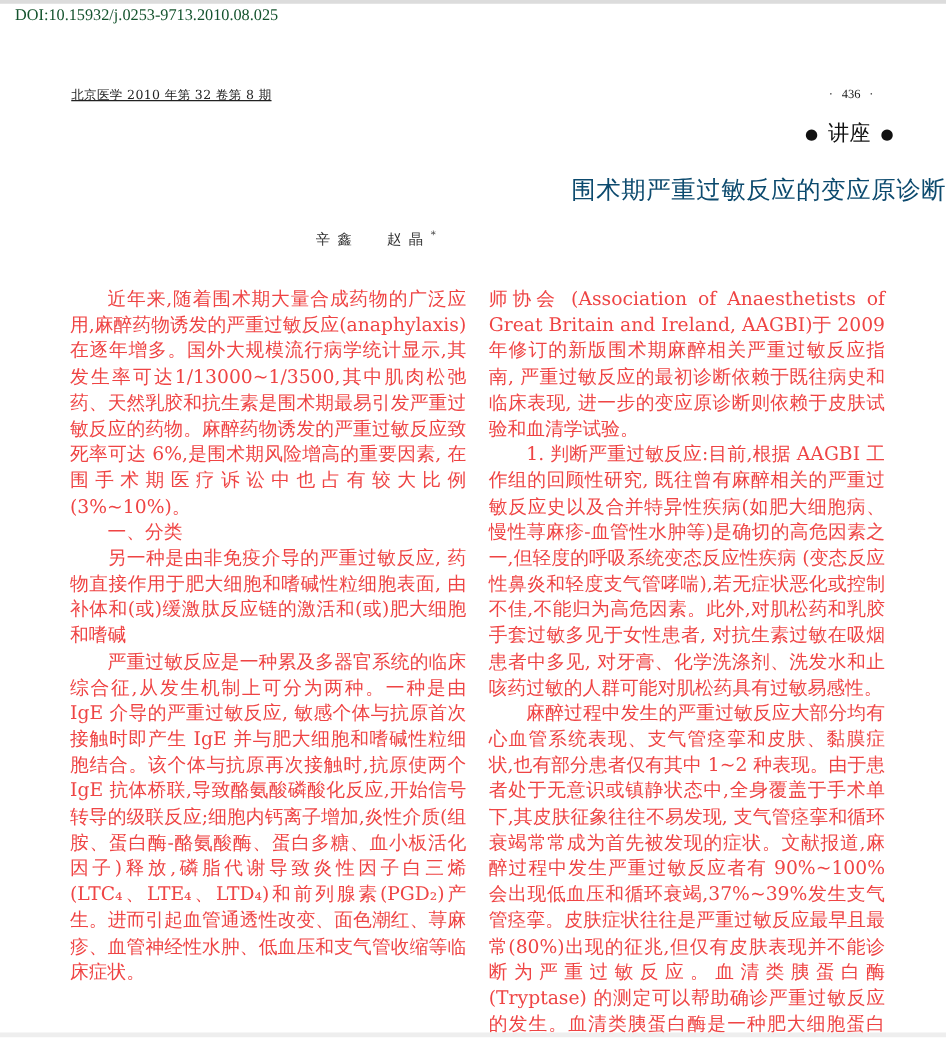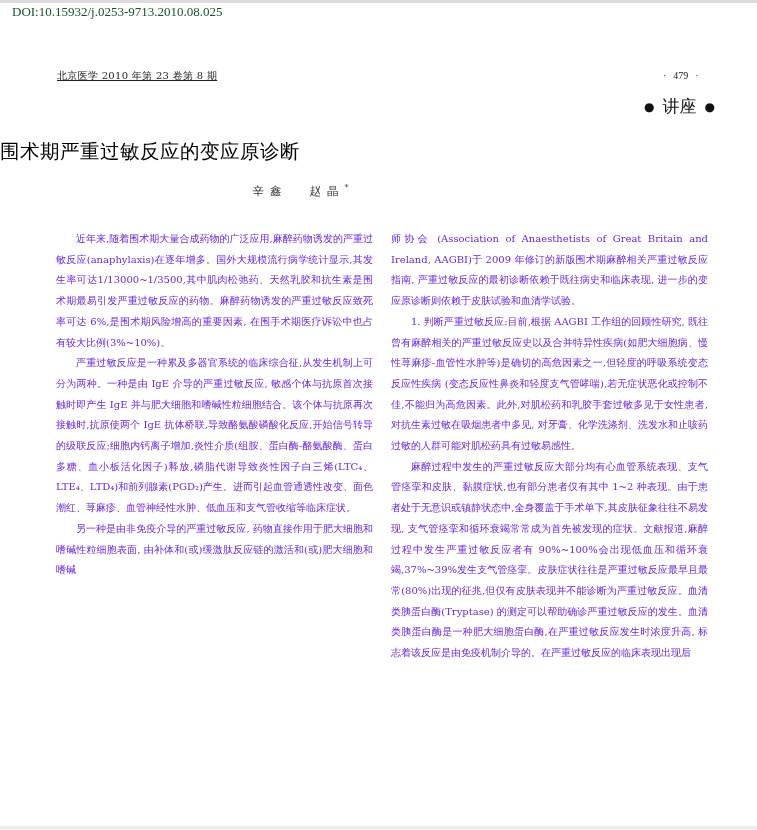--- a/index.html
+++ b/index.html
@@ -9,59 +9,60 @@
     font-family: "DejaVu Serif", "Liberation Serif", serif;
   }
   .topbar { position: absolute; left: 0; top: 0; width: 757px; height: 3px; background: #dcdcdc; }
   .bottombar { position: absolute; left: 0; bottom: 0; width: 757px; height: 4px; background: #eeeeee; }
   .doi { position: absolute; left: 12px; top: 4px; font-family: "Liberation Serif", serif; font-size: 13px; color: #14532d; }
   .running { position: absolute; left: 57px; top: 69px; font-size: 10px; color: #222; text-decoration: underline; letter-spacing: 0.3px; }
   .pageno { position: absolute; left: 656px; top: 70px; font-family: "Liberation Serif", serif; font-size: 10px; color: #222; }
   .pageno .dot { margin: 0 7px; }
   .column-tag { position: absolute; left: 636px; top: 95px; font-family: "DejaVu Sans", sans-serif; font-size: 17px; color: #111; }
   .column-tag .dot { font-size: 12px; margin: 0 8px; vertical-align: middle; }
-  .title { position: absolute; left: 0; width: 757px; top: 138px; text-align: left; font-family: "DejaVu Sans", sans-serif; font-size: 19.5px; color: #000000; letter-spacing: 0.5px; }
+  .title { position: absolute; left: 0; width: 757px; top: 138px; text-align: right; font-family: "DejaVu Sans", sans-serif; font-size: 19.5px; color: #0c4a6e; letter-spacing: 0.5px; }
   .authors { position: absolute; left: 0; width: 601px; top: 183px; text-align: center; font-size: 11.5px; color: #333; }
   .authors .a1 { letter-spacing: 6px; margin-right: 22px; }
   .authors .a2 { letter-spacing: 6px; }
   .authors sup { font-size: 8px; letter-spacing: 0; }
-  .col { position: absolute; top: 229px; width: 317px; font-size: 10px; line-height: 20.7px; text-align: justify; color: #6d28d9; }
+  .col { position: absolute; top: 229px; width: 317px; font-size: 15px; line-height: 20.7px; text-align: justify; color: #ef4444; }
   .col.left { left: 56px; }
   .col.right { left: 391px; }
   .col p { margin: 0; text-indent: 2em; }
   .col p.noindent { text-indent: 0; }
   .col p.heading { text-indent: 2em; }
 </style>
 </head>
 <body>
 
 <div class="topbar"></div>
 
 <div class="doi">DOI:10.15932/j.0253-9713.2010.08.025</div>
 
-<div class="running">北京医学 2010 年第 23 卷第 8 期</div>
+<div class="running">北京医学 2010 年第 32 卷第 8 期</div>
 
 <div class="pageno">
-  <span class="dot">·</span><span>479</span><span class="dot">·</span>
+  <span class="dot">·</span><span>436</span><span class="dot">·</span>
 </div>
 
 <div class="column-tag">
   <span class="dot">●</span><span>讲座</span><span class="dot">●</span>
 </div>
 
 <h1 class="title" style="margin:0;font-weight:normal;">围术期严重过敏反应的变应原诊断</h1>
 
 <div class="authors">
   <span class="a1">辛鑫</span><span class="a2">赵晶</span><sup>*</sup>
 </div>
 
 <div class="col left">
   <p>近年来,随着围术期大量合成药物的广泛应用,麻醉药物诱发的严重过敏反应(anaphylaxis)在逐年增多。国外大规模流行病学统计显示,其发生率可达1/13000~1/3500,其中肌肉松弛药、天然乳胶和抗生素是围术期最易引发严重过敏反应的药物。麻醉药物诱发的严重过敏反应致死率可达 6%,是围术期风险增高的重要因素, 在围手术期医疗诉讼中也占有较大比例(3%~10%)。</p>
+  <p class="heading">一、分类</p>
+  <p>另一种是由非免疫介导的严重过敏反应, 药物直接作用于肥大细胞和嗜碱性粒细胞表面, 由补体和(或)缓激肽反应链的激活和(或)肥大细胞和嗜碱</p>
   <p>严重过敏反应是一种累及多器官系统的临床综合征,从发生机制上可分为两种。一种是由 IgE 介导的严重过敏反应, 敏感个体与抗原首次接触时即产生 IgE 并与肥大细胞和嗜碱性粒细胞结合。该个体与抗原再次接触时,抗原使两个 IgE 抗体桥联,导致酪氨酸磷酸化反应,开始信号转导的级联反应;细胞内钙离子增加,炎性介质(组胺、蛋白酶-酪氨酸酶、蛋白多糖、血小板活化因子)释放,磷脂代谢导致炎性因子白三烯(LTC₄、LTE₄、LTD₄)和前列腺素(PGD₂)产生。进而引起血管通透性改变、面色潮红、荨麻疹、血管神经性水肿、低血压和支气管收缩等临床症状。</p>
-  <p>另一种是由非免疫介导的严重过敏反应, 药物直接作用于肥大细胞和嗜碱性粒细胞表面, 由补体和(或)缓激肽反应链的激活和(或)肥大细胞和嗜碱</p>
 </div>
 
 <div class="col right">
   <p class="noindent">师协会 (Association of Anaesthetists of Great Britain and Ireland, AAGBI)于 2009 年修订的新版围术期麻醉相关严重过敏反应指南, 严重过敏反应的最初诊断依赖于既往病史和临床表现, 进一步的变应原诊断则依赖于皮肤试验和血清学试验。</p>
   <p>1. 判断严重过敏反应:目前,根据 AAGBI 工作组的回顾性研究, 既往曾有麻醉相关的严重过敏反应史以及合并特异性疾病(如肥大细胞病、慢性荨麻疹-血管性水肿等)是确切的高危因素之一,但轻度的呼吸系统变态反应性疾病 (变态反应性鼻炎和轻度支气管哮喘),若无症状恶化或控制不佳,不能归为高危因素。此外,对肌松药和乳胶手套过敏多见于女性患者, 对抗生素过敏在吸烟患者中多见, 对牙膏、化学洗涤剂、洗发水和止咳药过敏的人群可能对肌松药具有过敏易感性。</p>
   <p>麻醉过程中发生的严重过敏反应大部分均有心血管系统表现、支气管痉挛和皮肤、黏膜症状,也有部分患者仅有其中 1~2 种表现。由于患者处于无意识或镇静状态中,全身覆盖于手术单下,其皮肤征象往往不易发现, 支气管痉挛和循环衰竭常常成为首先被发现的症状。文献报道,麻醉过程中发生严重过敏反应者有 90%~100%会出现低血压和循环衰竭,37%~39%发生支气管痉挛。皮肤症状往往是严重过敏反应最早且最常(80%)出现的征兆,但仅有皮肤表现并不能诊断为严重过敏反应。血清类胰蛋白酶(Tryptase) 的测定可以帮助确诊严重过敏反应的发生。血清类胰蛋白酶是一种肥大细胞蛋白酶,在严重过敏反应发生时浓度升高, 标志着该反应是由免疫机制介导的。在严重过敏反应的临床表现出现后</p>
 </div>
 
 <div class="bottombar"></div>
 

